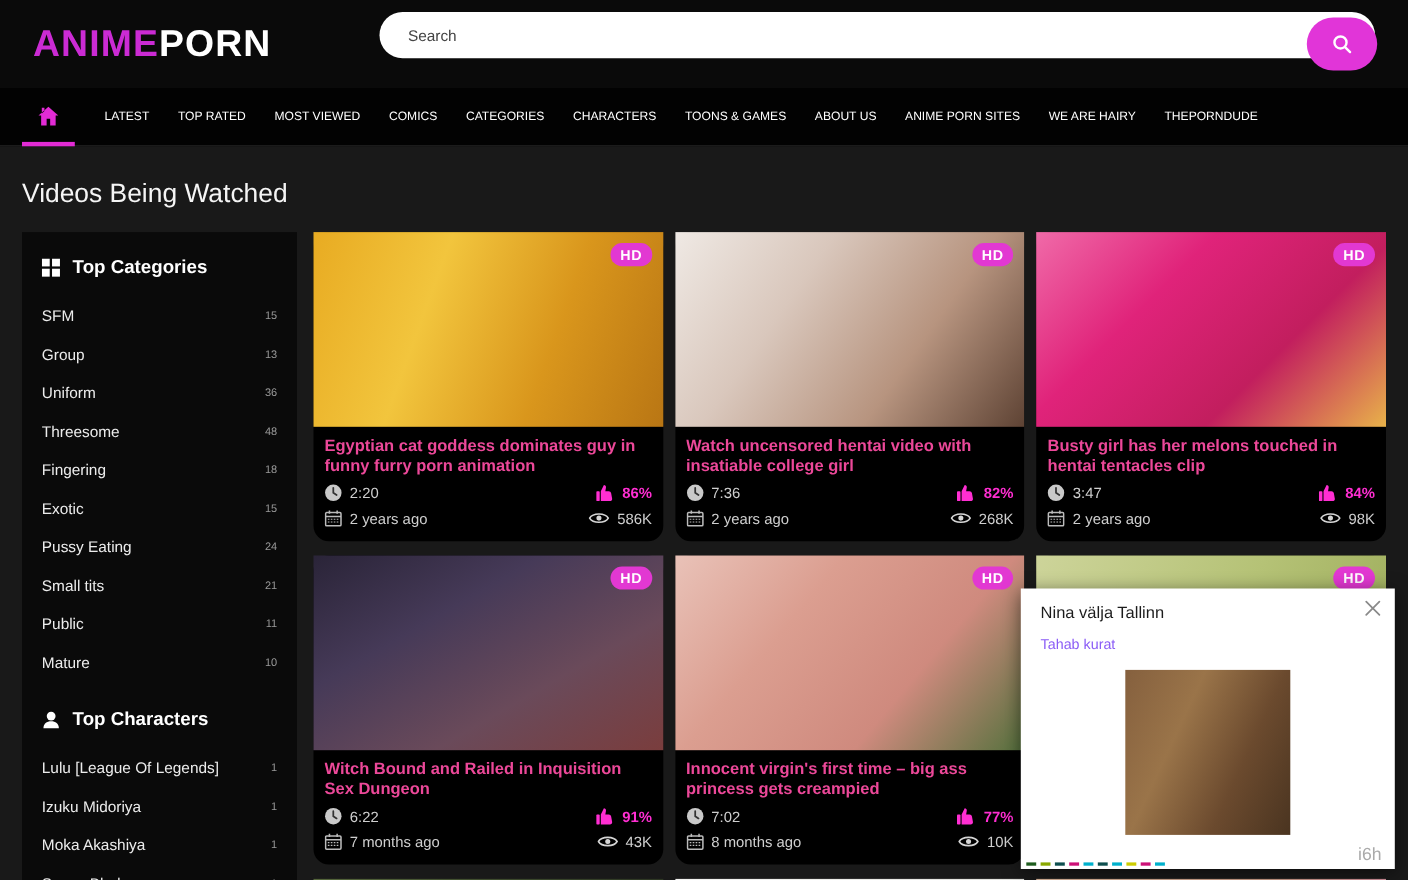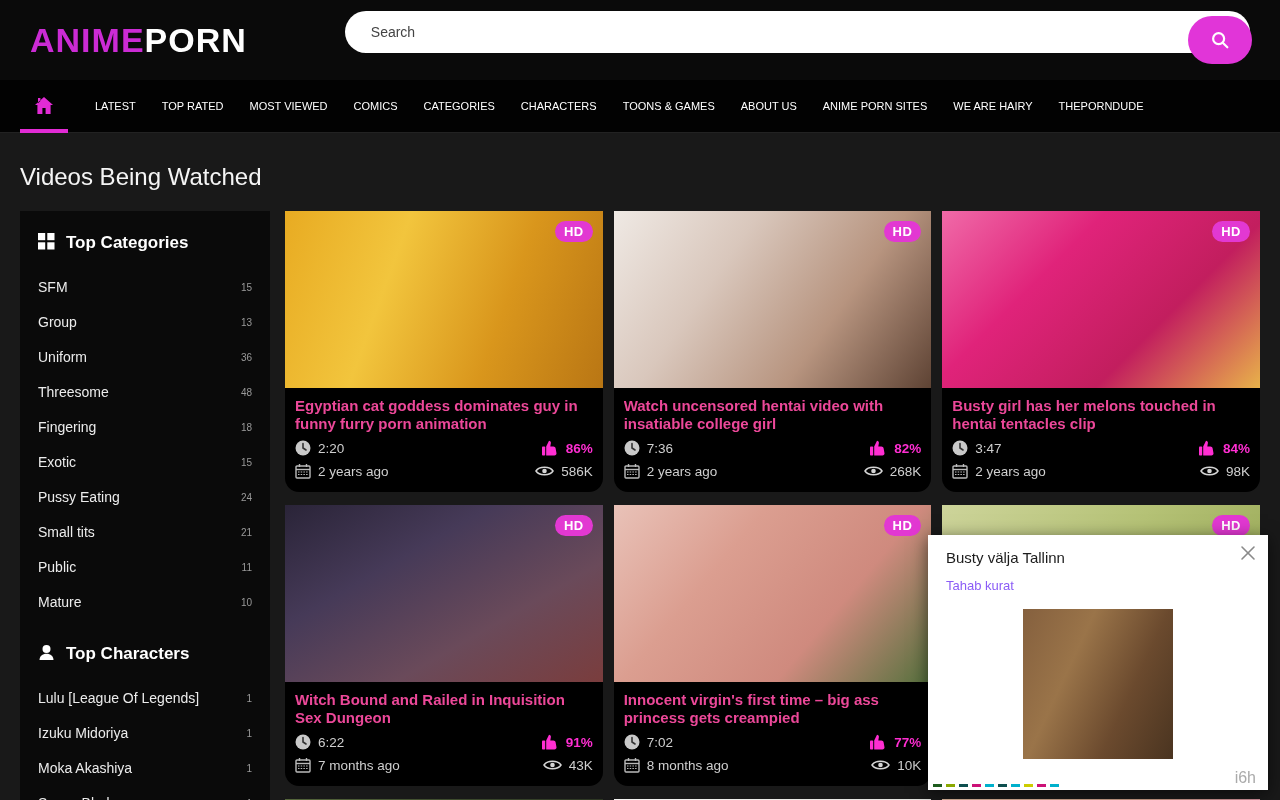--- a/index.html
+++ b/index.html
@@ -53,21 +53,21 @@
   
   .main { padding: 16px 20px 0 20px; }
   .page-title { font-size: 24px; font-weight: 500; color: #f5f5f5; margin: 14px 0 20px 0; }
   .content { display: flex; gap: 15px; align-items: flex-start; }
   
   .sidebar {
     width: 250px; flex-shrink: 0; background: #0a0a0a;
     padding: 22px 18px; min-height: 640px;
   }
   .side-section + .side-section { margin-top: 34px; }
-  .side-head { display: flex; align-items: flex-start; gap: 11px; font-size: 17px; font-weight: bold; color: #fff; margin-bottom: 26px; }
+  .side-head { display: flex; align-items: center; gap: 11px; font-size: 17px; font-weight: bold; color: #fff; margin-bottom: 26px; }
   .side-list { list-style: none; }
   .side-list li {
     display: flex; justify-content: space-between; align-items: center;
     margin-bottom: 19px; cursor: pointer;
   }
   .side-list .lbl { color: #ececec; font-size: 14px; }
   .side-list .cnt { color: #9a9a9a; font-size: 10px; }
   
   .grid {
     flex: 1; display: grid;
@@ -575,21 +575,21 @@
           <div class="thumb" style="background: linear-gradient(120deg, rgb(220, 183, 156), rgb(199, 154, 133), rgb(216, 132, 174));">
             
           </div>
 
         </div>
       </div>
   </div>
 </div>
 
 <div class="popup">
-  <div class="popup-title">Busty välja Tallinn</div>
+  <div class="popup-title">Nina välja Tallinn</div>
   <div class="popup-sub">Tahab kurat</div>
   <div class="popup-close">
     <svg width="16" height="16" viewBox="0 0 16 16" stroke="#8a8a8a" stroke-width="1.6" stroke-linecap="round">
       <line x1="2" y1="2" x2="14" y2="14"></line>
       <line x1="14" y1="2" x2="2" y2="14"></line>
     </svg>
   </div>
   <div class="popup-photo" style="background: linear-gradient(115deg, rgb(133, 96, 62), rgb(154, 116, 73), rgb(107, 74, 46), rgb(74, 52, 32));"></div>
   <div class="popup-footer">
     <div class="dashes">

